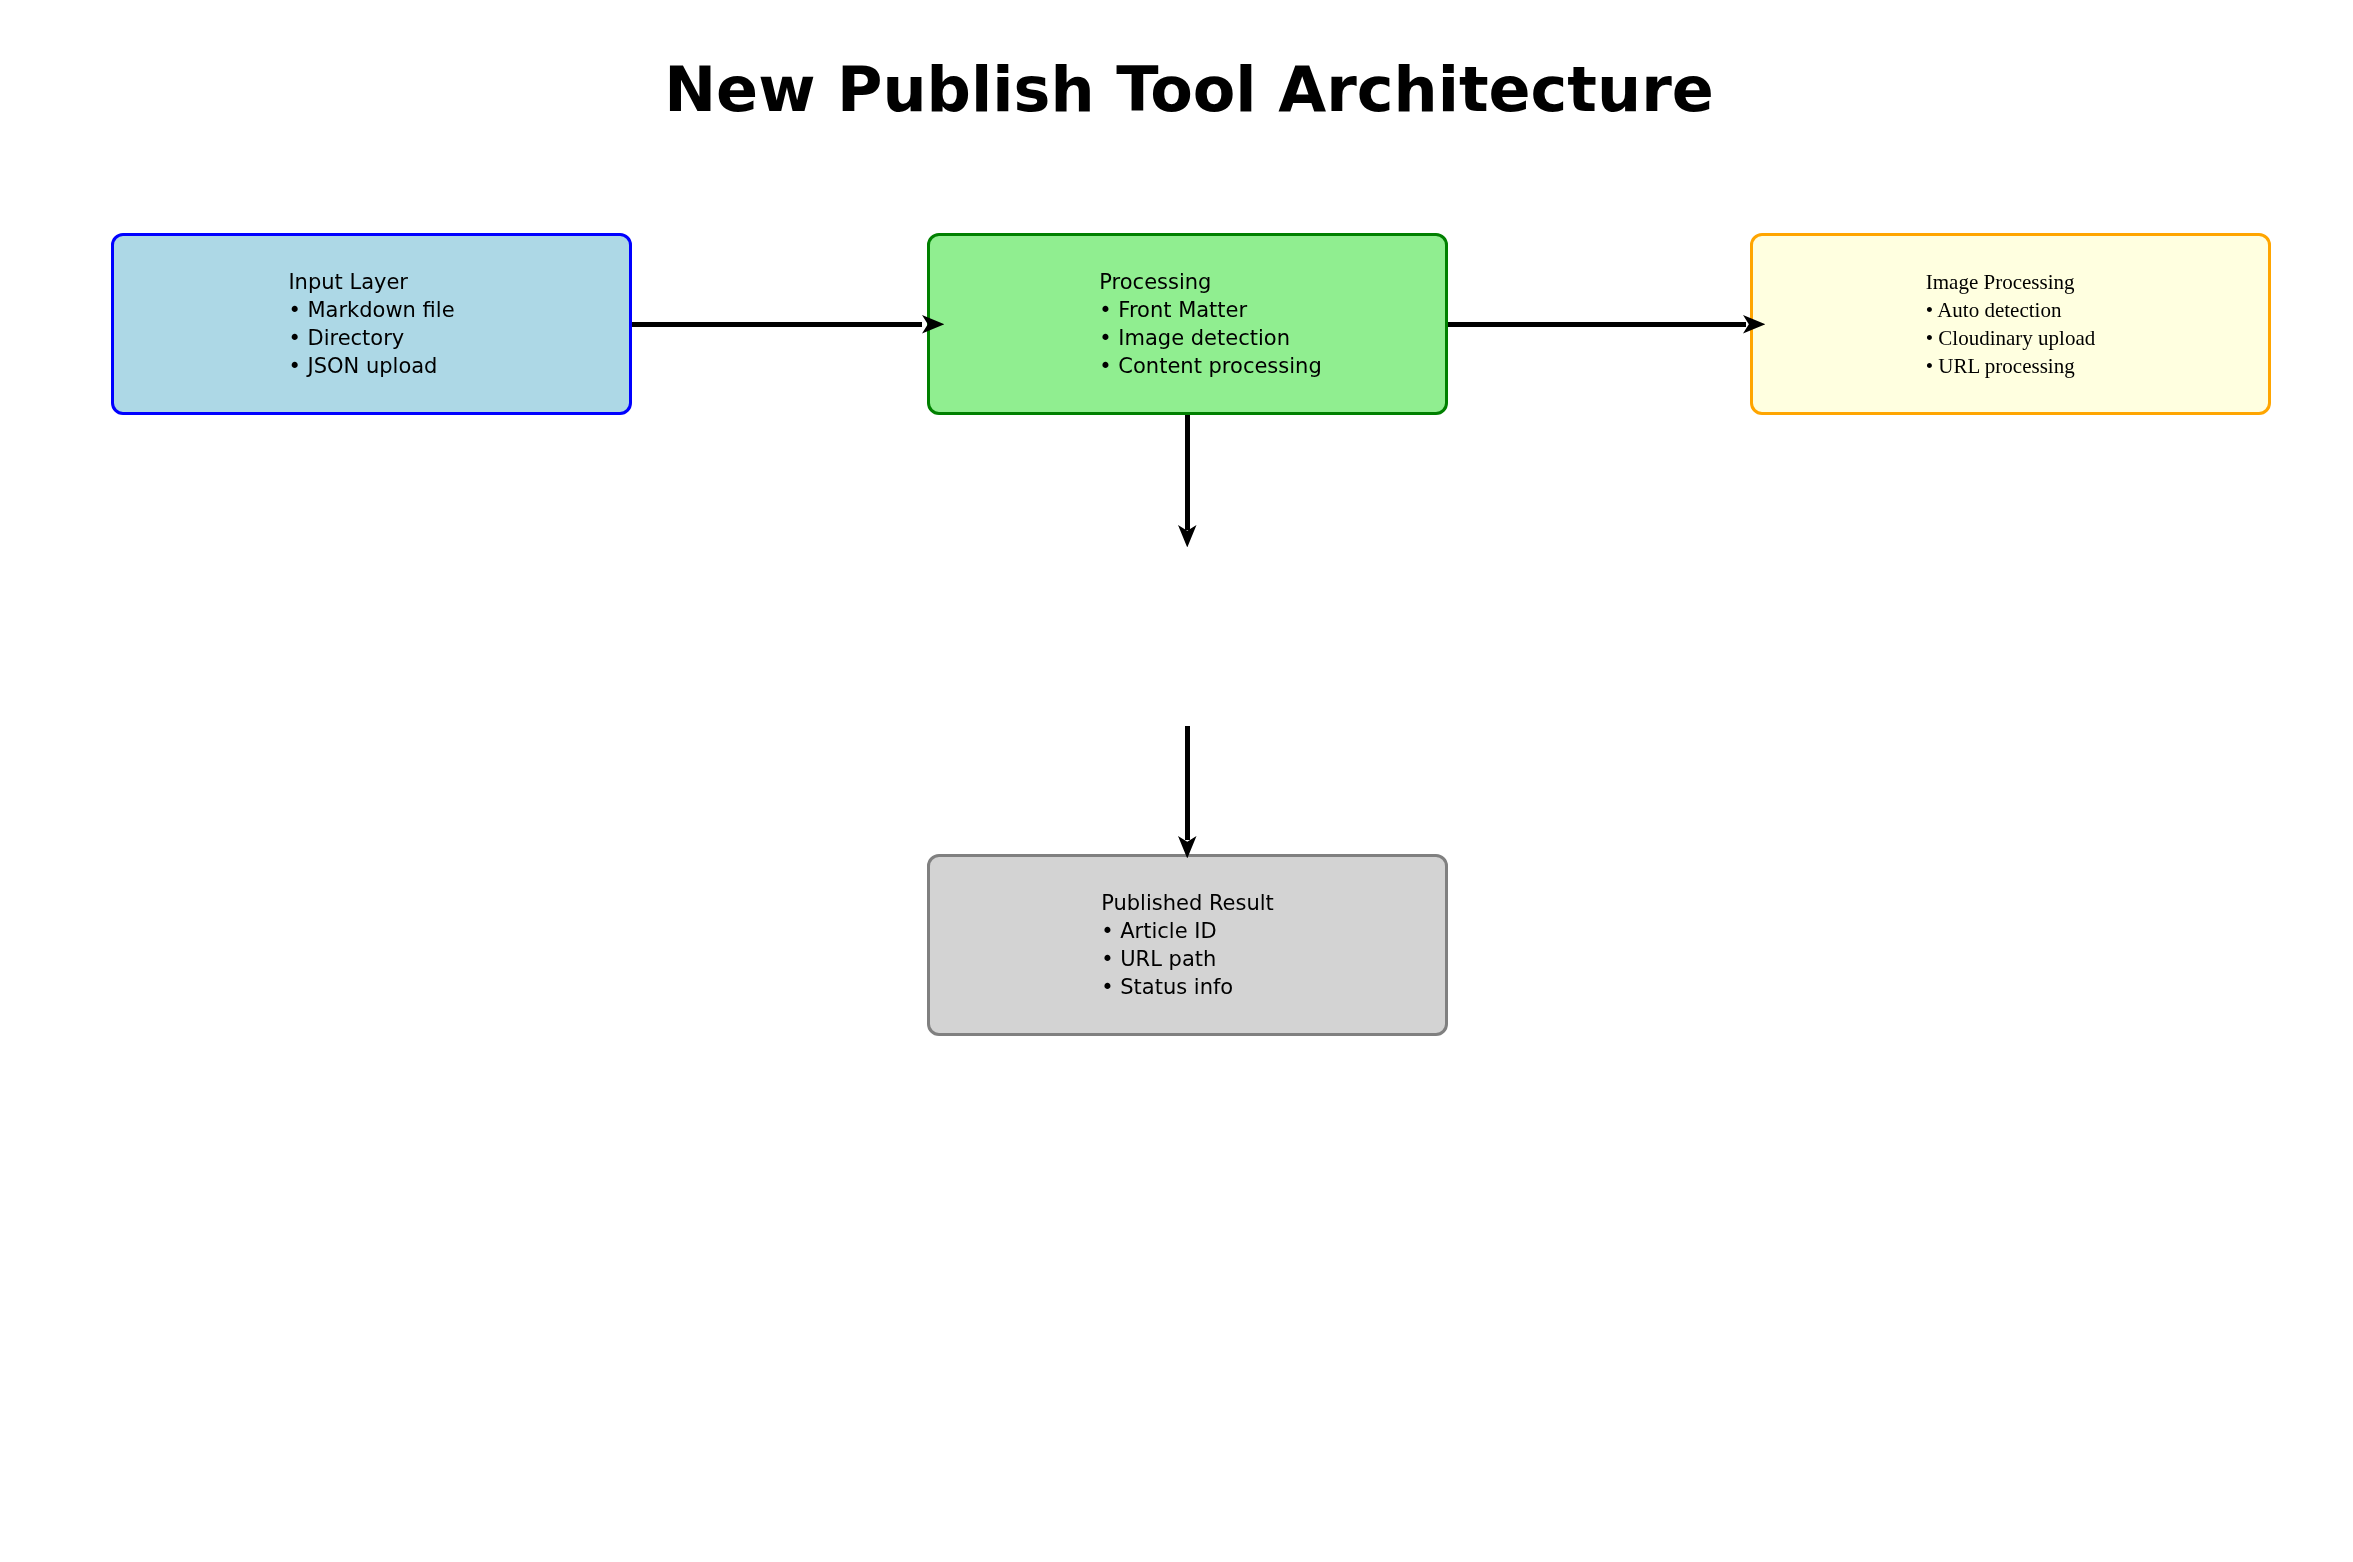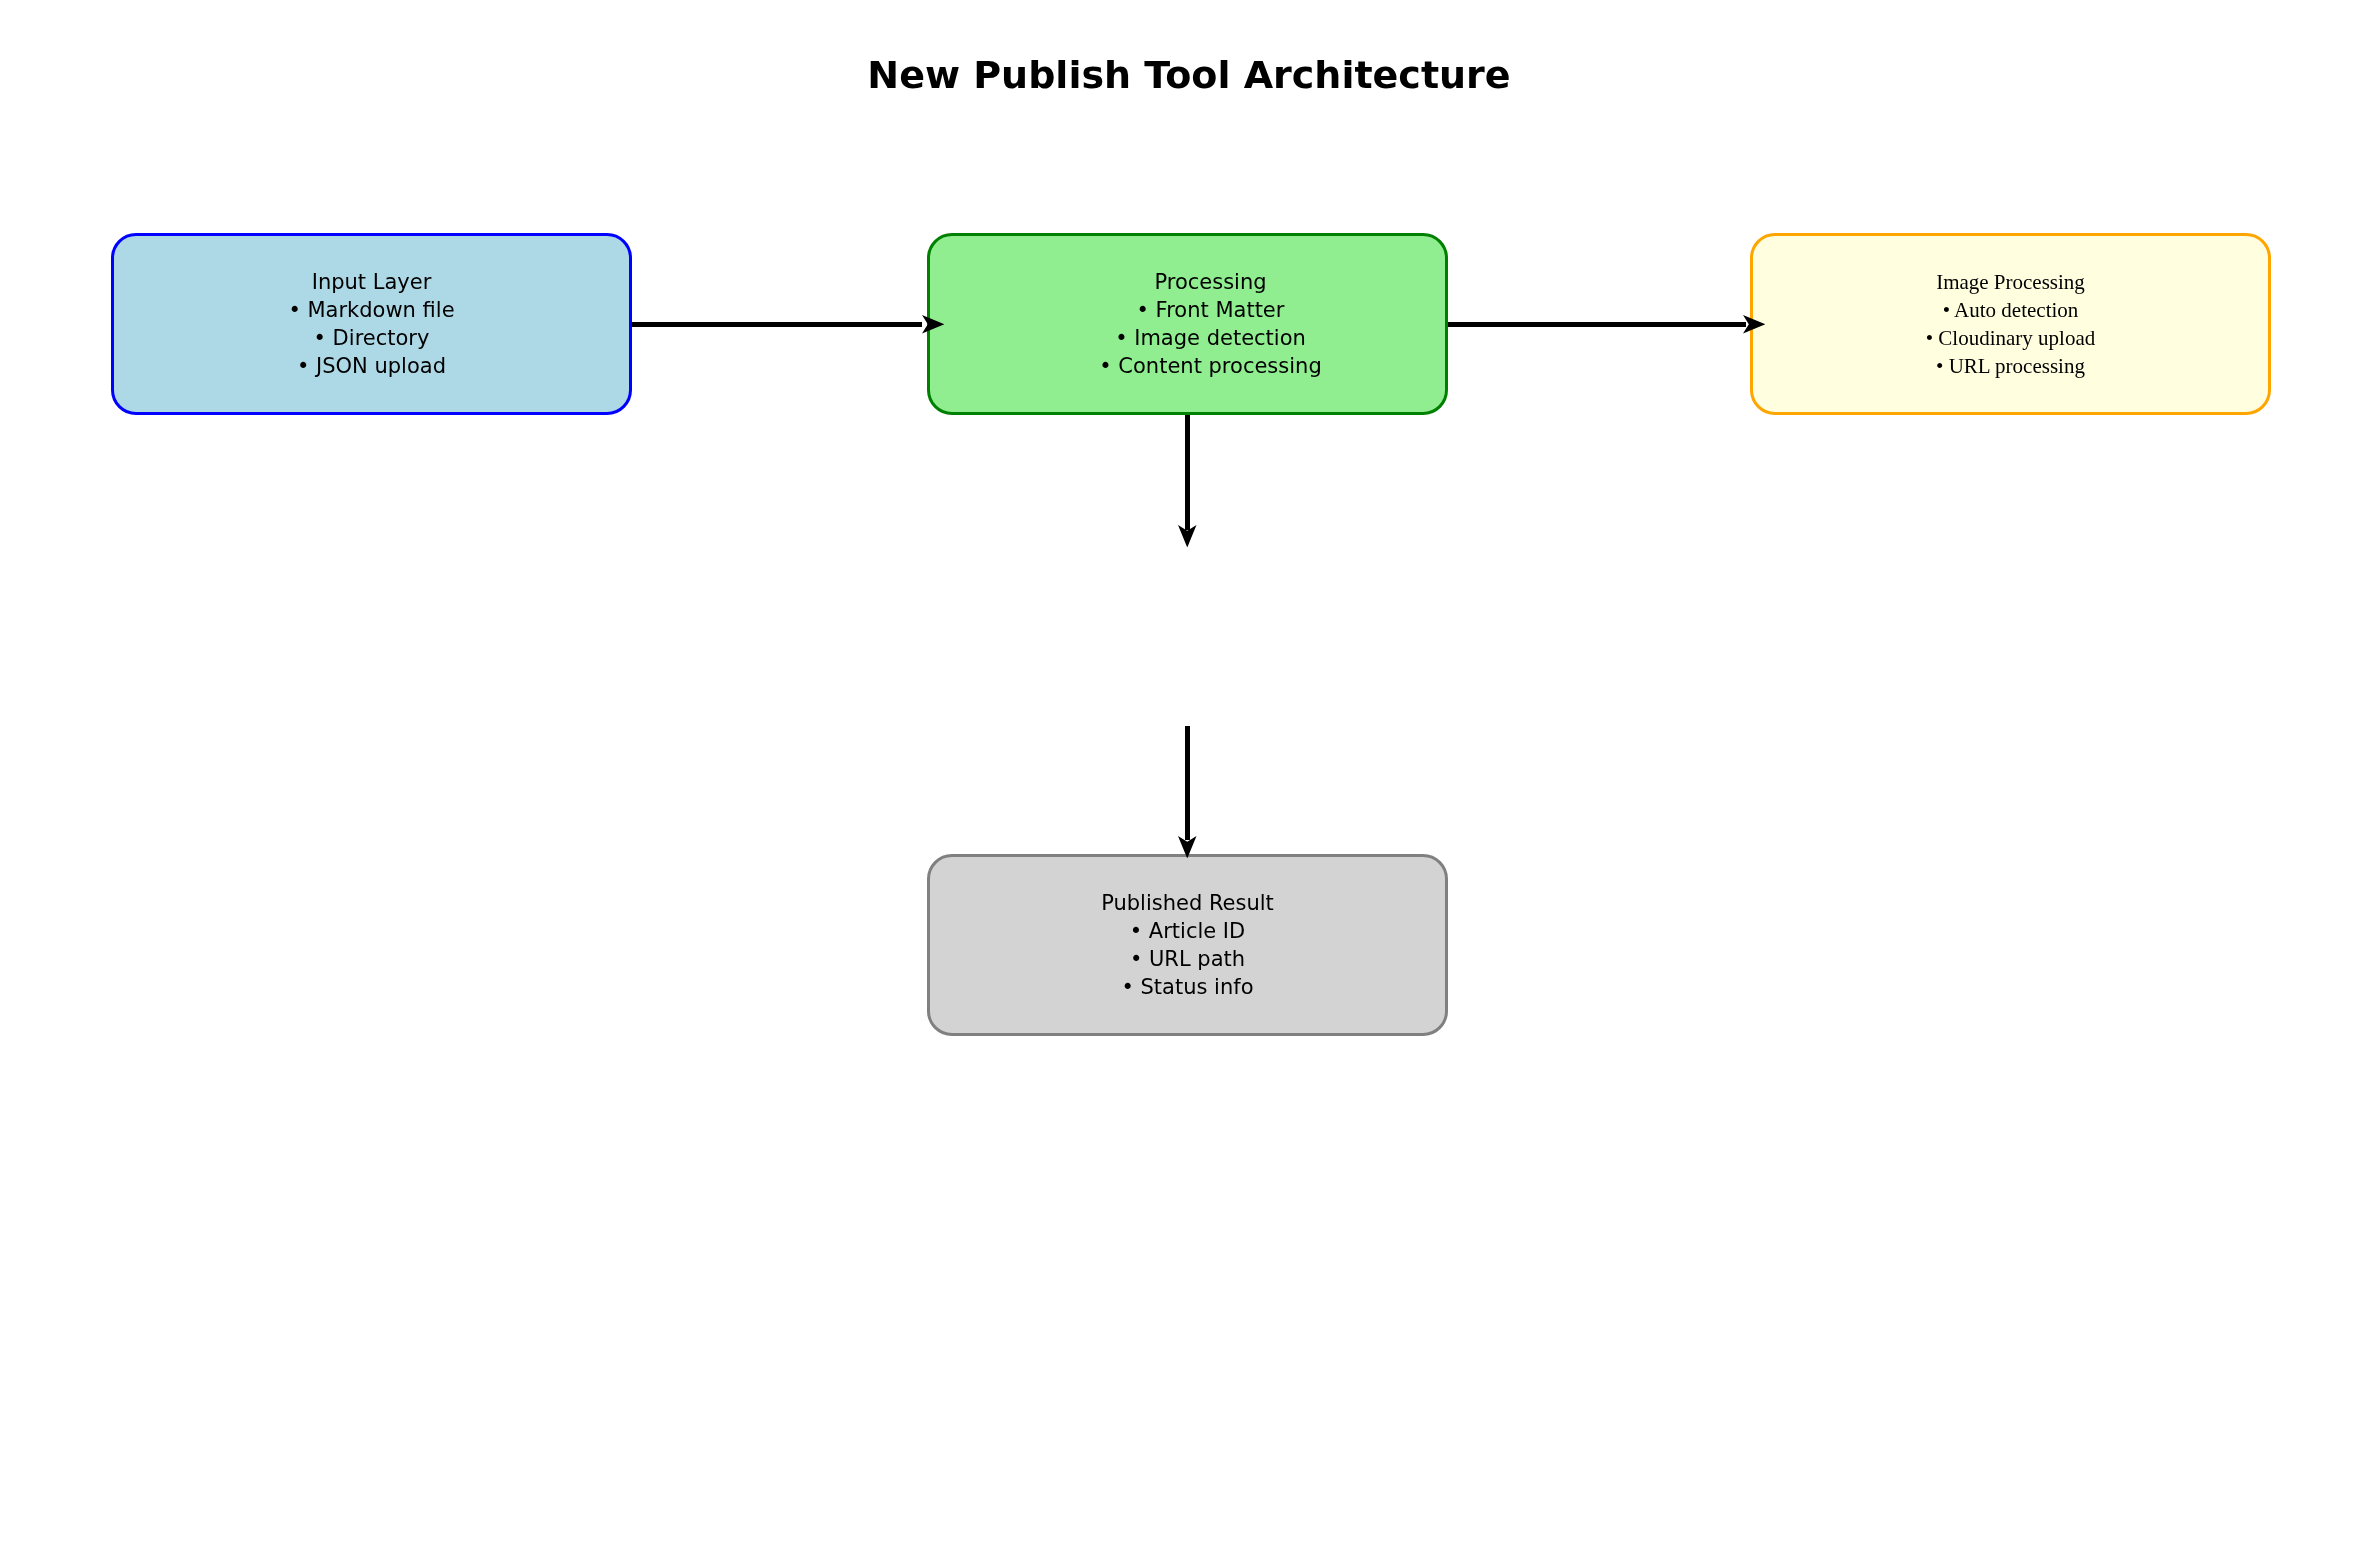--- a/index.html
+++ b/index.html
@@ -10,36 +10,36 @@
     background: #ffffff;
     font-family: "DejaVu Sans", sans-serif;
     overflow: hidden;
   }
   .diagram-title {
     position: absolute;
     top: 53px;
     left: 24px;
     right: 0;
     text-align: center;
-    font-size: 38px;
+    font-size: 62px;
     font-weight: bold;
     color: #000000;
     letter-spacing: 0px;
   }
   .node {
     position: absolute;
     width: 521px;
     height: 182px;
     box-sizing: border-box;
     border: 3.3px solid #000;
-    border-radius: 25px;
+    border-radius: 12px;
     display: flex;
     align-items: center;
     justify-content: center;
-    text-align: center;
+    text-align: left;
   }
   .node-lines {
     font-size: 21px;
     line-height: 28px;
     color: #000000;
   }
   .node-line { display: block; }
   .arrow-line-h { position: absolute; height: 5.3px; }
   .arrow-line-v { position: absolute; width: 5.3px; }
   .arrow-head-right {

